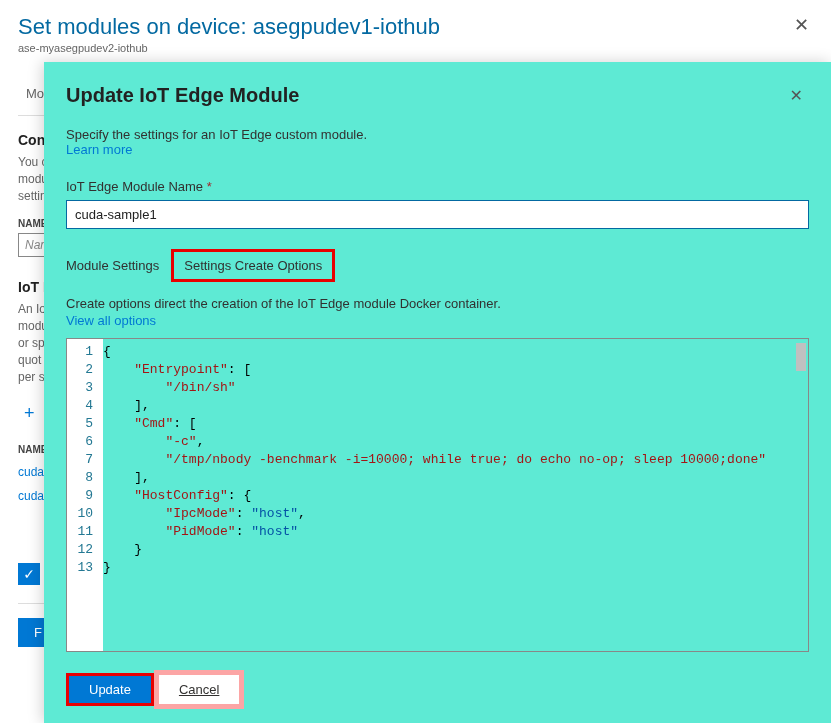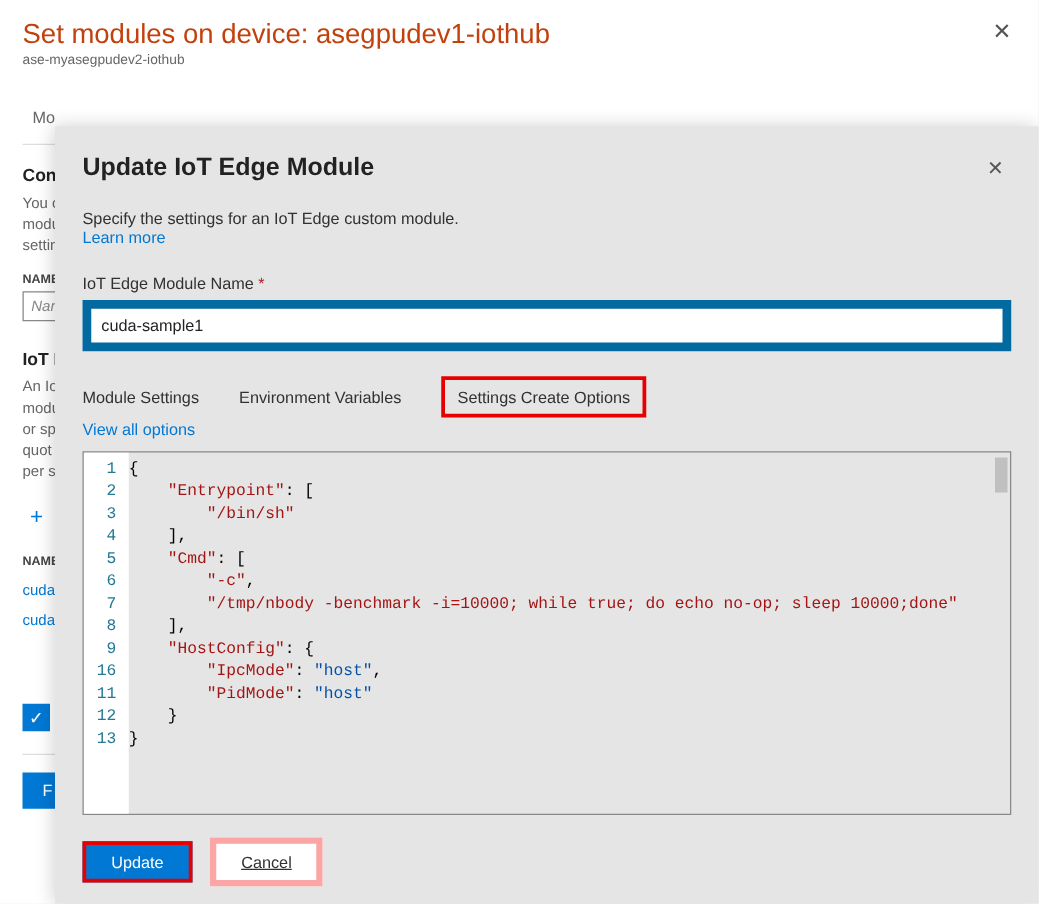--- a/index.html
+++ b/index.html
@@ -14,21 +14,21 @@
       position: relative;
     }
     .back-layer {
       position: absolute;
       top: 0; left: 0; right: 0; bottom: 0;
       padding: 10px 18px;
     }
     .back-title {
       font-size: 22px;
       font-weight: 400;
-      color: #c2410c;
+      color: #0369a1;
       margin-top: 4px;
     }
     .back-sub {
       font-size: 11px;
       color: #666;
       margin-top: 2px;
     }
     .back-tabs {
       margin-top: 26px;
       border-bottom: 1px solid #ddd;
@@ -114,26 +114,25 @@
       color: #555;
       cursor: pointer;
     }
 
     .panel {
       position: absolute;
       top: 62px;
       left: 44px;
       right: 0;
       bottom: 0;
-      background: #e5e5e5;
+      background: #5eead4;
       box-shadow: -2px 0 14px rgba(0,0,0,0.18);
       padding: 22px 22px 14px 22px;
       display: flex;
       flex-direction: column;
-      margin-top: 39px;
     }
     .panel-header {
       display: flex;
       justify-content: space-between;
       align-items: flex-start;
     }
     .panel-title {
       font-size: 20px;
       font-weight: 600;
       color: #222;
@@ -155,30 +154,30 @@
       font-size: 13px;
     }
     .field-label {
       font-size: 13px;
       color: #323130;
       margin-top: 22px;
     }
     .req { color: #a4262c; }
     .text-input {
       width: 100%;
-      border: 7px solid #0369a1;
+      border: 1px solid #0369a1;
       padding: 6px 8px;
       font-size: 13px;
       margin-top: 6px;
       font-family: inherit;
       color: #222;
     }
     .tabs-row {
       display: flex;
-      gap: 32px;
+      gap: 12px;
       margin-top: 20px;
       align-items: center;
     }
     .tab {
       font-size: 13px;
       color: #323130;
       padding: 4px 0;
       cursor: pointer;
     }
     .tab.active {
@@ -228,21 +227,20 @@
       position: absolute;
       top: 4px;
       right: 2px;
       width: 10px;
       height: 28px;
       background: #c0c0c0;
       border-radius: 0;
     }
     .btn-bar {
       display: flex;
-      gap: 14px;
       margin-top: 18px;
       align-items: center;
     }
     .btn-primary {
       background: #0078d4;
       color: #fff;
       border: 3px solid #e80000;
       padding: 6px 20px;
       font-size: 13px;
       cursor: pointer;
@@ -301,38 +299,38 @@
   <div class="link">Learn more</div>
 
   <div class="field-label">
     <span>IoT Edge Module Name</span>
     <span class="req">*</span>
   </div>
   <input class="text-input" type="text" value="cuda-sample1" style="">
 
   <div class="tabs-row">
     <div class="tab">Module Settings</div>
-    <div class="tab">Environment Variables</div>
     <div class="tab active">Settings Create Options</div>
   </div>
 
+  <div class="tab-desc">Create options direct the creation of the IoT Edge module Docker container.</div>
   <div class="link" style="margin-top:2px">View all options</div>
 
   <div class="code-box">
     <div class="gutter">
       <div>1</div>
       <div>2</div>
       <div>3</div>
       <div>4</div>
       <div>5</div>
       <div>6</div>
       <div>7</div>
       <div>8</div>
       <div>9</div>
-      <div>16</div>
+      <div>10</div>
       <div>11</div>
       <div>12</div>
       <div>13</div>
     </div>
     <div class="code"><span class="tk-p">{</span>
     <span class="tk-k">"Entrypoint"</span><span class="tk-p">: [</span>
         <span class="tk-s">"/bin/sh"</span>
     <span class="tk-p">],</span>
     <span class="tk-k">"Cmd"</span><span class="tk-p">: [</span>
         <span class="tk-s">"-c"</span><span class="tk-p">,</span>

